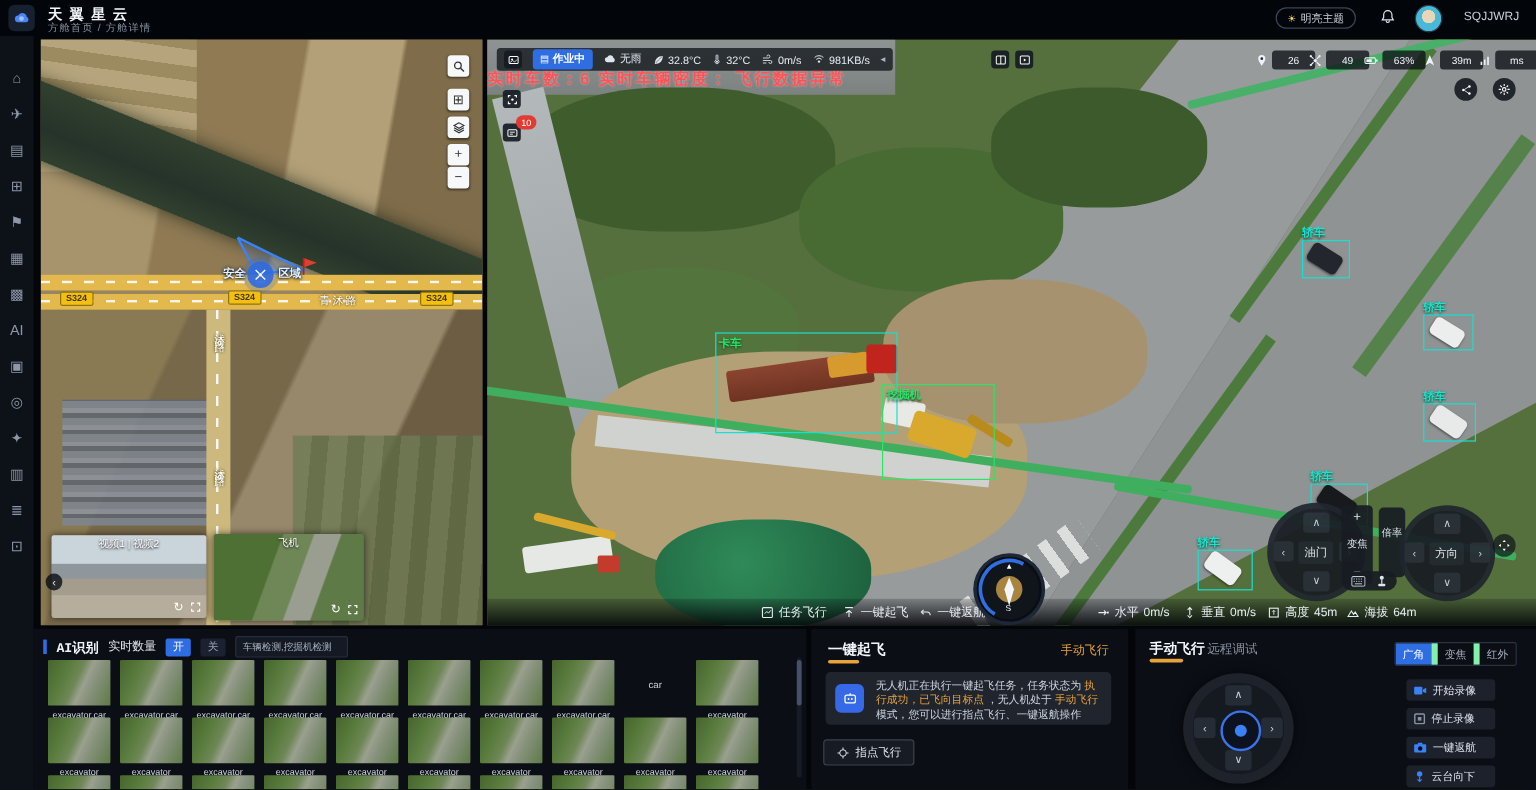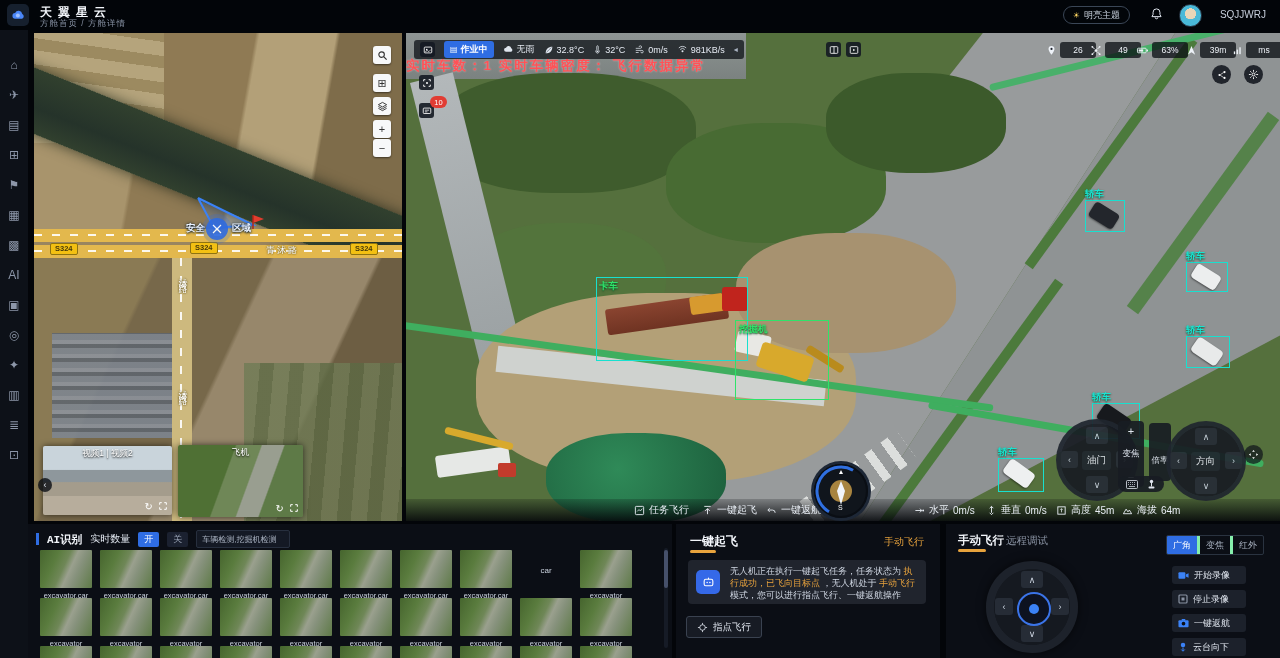--- a/index.html
+++ b/index.html
@@ -111,21 +111,21 @@
   .tk-text{position:absolute;left:42px;top:5px;width:190px;font-size:9px;line-height:12px;color:#cfd6e2;}
   .hl{color:#e8a33d;}
   .tk-btn{position:absolute;left:10px;top:92px;height:20px;padding:0 10px;border:1px solid #3a4250;border-radius:3px;
           background:#171b24;display:flex;align-items:center;gap:5px;font-size:9.5px;color:#dfe5ee;cursor:pointer;}
   
   .gm-tab1{position:absolute;left:12px;top:9px;font-size:11.5px;font-weight:bold;color:#f2f5fa;cursor:pointer;}
   .gm-tab2{position:absolute;left:60px;top:10px;font-size:10.5px;color:#8a93a3;cursor:pointer;}
   .gm-underline{position:absolute;left:12px;top:25px;width:28px;height:3px;background:#e8a33d;border-radius:2px;}
   .gm-modes{position:absolute;right:16px;top:11px;height:18px;border:1px solid #2a3340;border-radius:2px;display:flex;overflow:hidden;}
   .gm-mode{width:30px;display:flex;align-items:center;justify-content:center;font-size:9px;color:#aab3c2;
-           border-right:3px solid #86efac;cursor:pointer;}
+           border-right:5px solid #86efac;cursor:pointer;}
   .gm-mode:last-child{border-right:none;}
   .gm-mode.active{background:#2f6de3;color:#fff;}
   .gm-pad{position:absolute;left:40px;top:37px;width:92px;height:92px;border-radius:50%;
           background:radial-gradient(circle,#151920 0 58%,#1d222b 59% 86%,#141820 87% 100%);box-shadow:0 0 10px rgba(0,0,0,.6);}
   .gm-btn{position:absolute;width:68px;height:18px;background:#1c212b;border-radius:3px;display:flex;align-items:center;
           gap:5px;padding-left:6px;font-size:9px;color:#dfe5ee;cursor:pointer;}
   svg{display:block;}
 </style>
 </head>
 <body>
@@ -376,21 +376,21 @@
           <line x1="12" y1="4" x2="12" y2="20" stroke="#fff" stroke-width="2"></line>
         </svg>
     </span>
     <span class="hud-sq abs" style="left:440px;top:9px;">
       <svg width="10" height="10" viewBox="0 0 24 24">
           <rect x="3" y="4" width="18" height="16" rx="2" fill="none" stroke="#fff" stroke-width="2"></rect>
           <path d="M10 9l5 3-5 3Z" fill="#fff"></path>
         </svg>
     </span>
 
-    <div class="alert-text">实时车数：1 实时车辆密度： 飞行数据异常</div>
+    <div class="alert-text">实时车数：6 实时车辆密度： 飞行数据异常</div>
 
     <span class="hud-sq abs" style="left:13px;top:42px;">
       <svg width="10" height="10" viewBox="0 0 24 24">
           <path d="M4 8V4h4M16 4h4v4M20 16v4h-4M8 20H4v-4" fill="none" stroke="#fff" stroke-width="2.2"></path>
           <circle cx="12" cy="12" r="2.4" fill="#fff"></circle>
         </svg>
     </span>
     <span class="hud-sq abs" style="left:13px;top:70px;">
       <svg width="10" height="10" viewBox="0 0 24 24">
           <rect x="3" y="5" width="18" height="13" rx="2" fill="none" stroke="#fff" stroke-width="2"></rect>
@@ -462,21 +462,21 @@
       <div class="pad-arrow" style="left:5px;top:32px;width:17px;">‹</div>
       <div class="pad-arrow" style="left:60px;top:32px;width:17px;">›</div>
       <div class="pad-center" style="left:26px;top:32px;">油门</div>
     </div>
     <div class="vslider" style="left:712px;top:388px;width:26px;height:58px;">
       <span style="font-size:11px;">+</span>
       <span style="font-size:8.5px;">变焦</span>
       <span style="font-size:11px;">−</span>
     </div>
     <div class="vslider" style="left:743px;top:390px;width:22px;height:50px;">
-      <span style="font-size:8.5px;margin-top:28px;">倍率</span>
+      <span style="font-size:8.5px;margin-top:12px;">倍率</span>
     </div>
     <div class="pad" style="left:760px;top:388px;width:80px;height:80px;">
       <div class="pad-arrow" style="left:29px;top:7px;">∧</div>
       <div class="pad-arrow" style="left:29px;top:56px;">∨</div>
       <div class="pad-arrow" style="left:4px;top:31px;width:17px;">‹</div>
       <div class="pad-arrow" style="left:59px;top:31px;width:17px;">›</div>
       <div class="pad-center" style="left:25px;top:31px;">方向</div>
     </div>
     <div class="abs" style="left:712px;top:443px;width:46px;height:16px;background:rgba(24,28,35,.92);border-radius:8px;
          display:flex;align-items:center;justify-content:space-evenly;z-index:9;">

